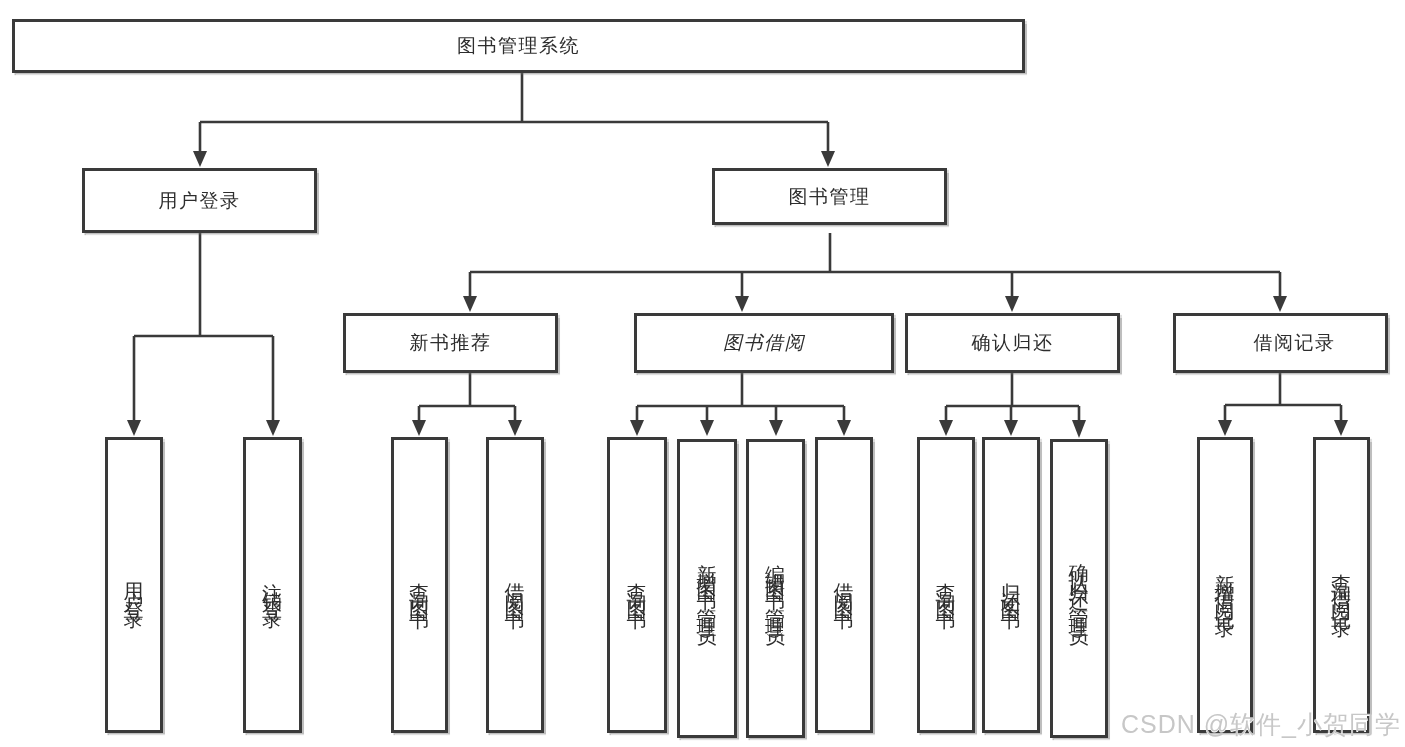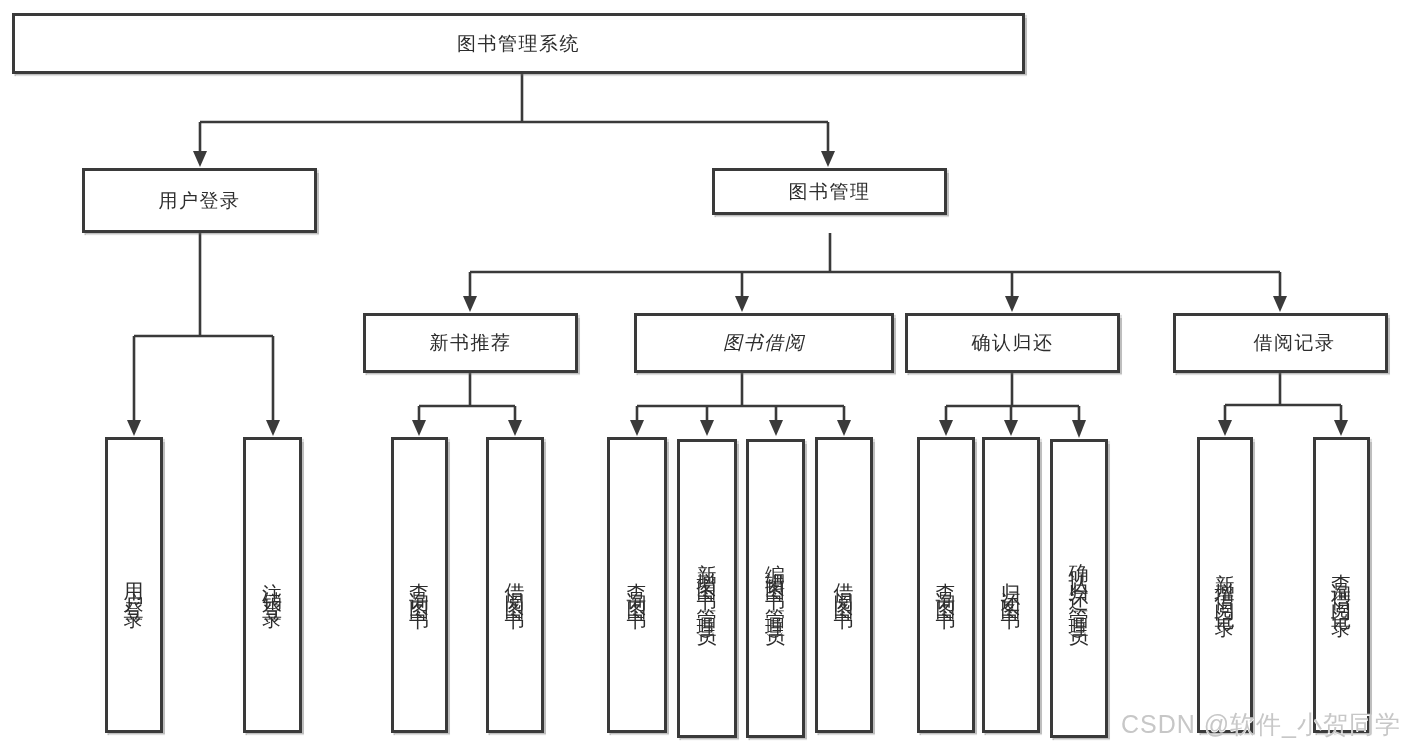--- a/index.html
+++ b/index.html
@@ -124,26 +124,26 @@
     <g>
       <line x1="1280" y1="373" x2="1280" y2="405"></line>
       <line x1="1225" y1="405" x2="1341" y2="405"></line>
       <line x1="1225" y1="405" x2="1225" y2="422"></line>
       <polygon points="1218,420 1232,420 1225,436"></polygon>
       <line x1="1341" y1="405" x2="1341" y2="422"></line>
       <polygon points="1334,420 1348,420 1341,436"></polygon>
     </g>
   </svg>
 
-  <div class="node h" style="left:12px;top:13px;width:1013px;height:61px;">图书管理系统</div>
+  <div class="node h" style="left:12px;top:19px;width:1013px;height:54px;">图书管理系统</div>
 
   <div class="node h" style="left:82px;top:168px;width:235px;height:65px;">用户登录</div>
-  <div class="node h" style="left:712px;top:168px;width:235px;height:47px;">图书管理</div>
+  <div class="node h" style="left:712px;top:168px;width:235px;height:57px;">图书管理</div>
 
-  <div class="node h" style="left:363px;top:313px;width:215px;height:60px;">新书推荐</div>
+  <div class="node h" style="left:343px;top:313px;width:215px;height:60px;">新书推荐</div>
   <div class="node h" style="left:634px;top:313px;width:260px;height:60px;font-style:italic;">图书借阅</div>
   <div class="node h" style="left:905px;top:313px;width:215px;height:60px;">确认归还</div>
   <div class="node h" style="left:1173px;top:313px;width:215px;height:60px;padding-left:28px;">借阅记录</div>
 
   <div class="node v" style="left:105px;top:437px;width:58px;height:296px;">用户登录</div>
   <div class="node v" style="left:243px;top:437px;width:59px;height:296px;">注销登录</div>
 
   <div class="node v" style="left:391px;top:437px;width:57px;height:296px;">查询图书</div>
   <div class="node v" style="left:486px;top:437px;width:58px;height:296px;">借阅图书</div>
 

